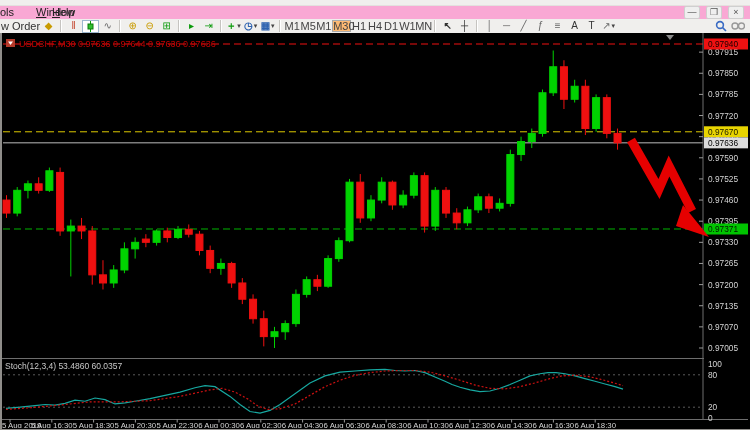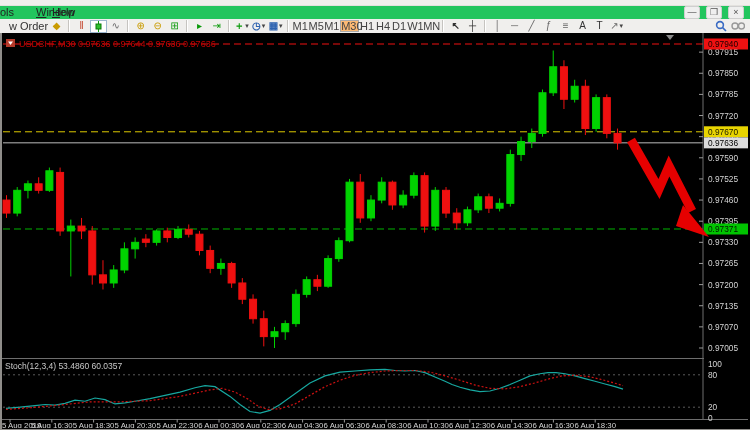--- a/index.html
+++ b/index.html
@@ -1,27 +1,27 @@
 <!DOCTYPE html>
 <html><head>
 <meta charset="utf-8">
 <style>
   html,body{margin:0;padding:0;}
   body{width:750px;height:430px;position:relative;overflow:hidden;
        font-family:"Liberation Sans",sans-serif;background:#f0efed;}
   
   .titlestrip{position:absolute;left:0;top:0;width:750px;height:5px;background:#f0efed;border-bottom:1px solid #e3e1de;}
-  .menubar{position:absolute;left:0;top:6px;width:750px;height:13px;background:#22c55e;font-size:11px;color:#222;}
+  .menubar{position:absolute;left:0;top:6px;width:750px;height:13px;background:#f9a8d4;font-size:11px;color:#222;}
   .menu-item{position:absolute;top:0;height:13px;line-height:13px;padding:0 4px;cursor:default;}
   .menu-item u{text-decoration:underline;}
   .win-controls{position:absolute;right:6px;top:0;height:12px;display:flex;gap:6px;}
   .wc{width:14px;height:11px;font-size:9px;line-height:10px;text-align:center;color:#555;background:#efefef;border:1px solid #cfcfcf;border-radius:2px;}
   
   .toolbar{position:absolute;left:0;top:19px;width:750px;height:14px;background:#f0efed;border-bottom:1px solid #c9c7c3;display:flex;align-items:center;font-size:11px;color:#333;}
-  .tb-label{margin-left:9px;white-space:nowrap;}
+  .tb-label{margin-left:1px;white-space:nowrap;}
   .tb-ico{display:inline-flex;align-items:center;justify-content:center;width:17px;height:13px;font-size:10px;line-height:12px;text-align:center;cursor:default;}
   .tb-ico.pressed{background:#ffffff;border:1px solid #9db7cf;height:11px;width:15px;}
   .sep{display:inline-block;width:1px;height:12px;background:#c6c4c0;border-right:1px solid #ffffff;margin:0 3px;}
   .gold{color:#c99b00;} .grn{color:#0a9a0a;} .blu{color:#2d62b0;} .red{color:#c03a1e;} .gry{color:#666;}
   .drop{font-size:7px;color:#444;margin-left:1px;}
   .tf{width:16px;text-align:center;font-size:11px;color:#444;height:12px;line-height:12px;}
   .tf.pressed{background:#fdba74;border:1px solid #a9a9a9;height:10px;line-height:10px;width:17px;text-align:right;}
   .spacer{flex:1;}
   
   .chart-frame{position:absolute;left:0;top:33px;width:748px;height:396px;background:#000;

